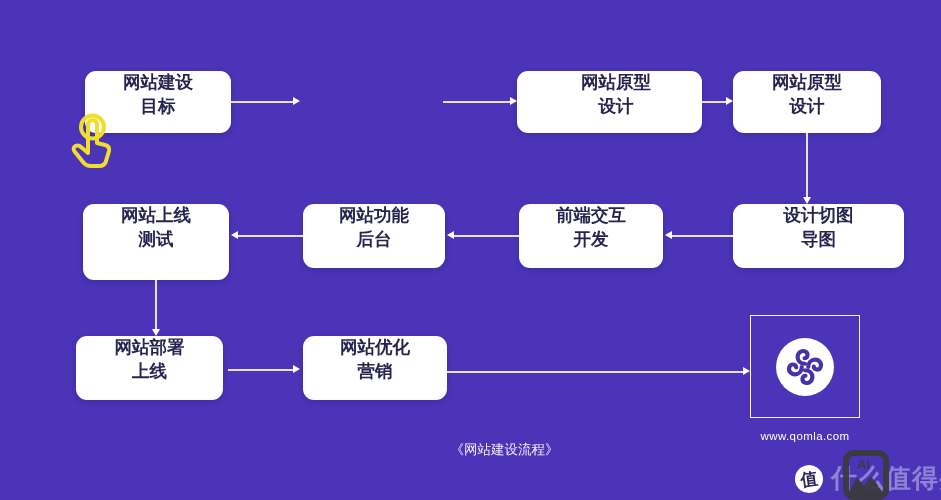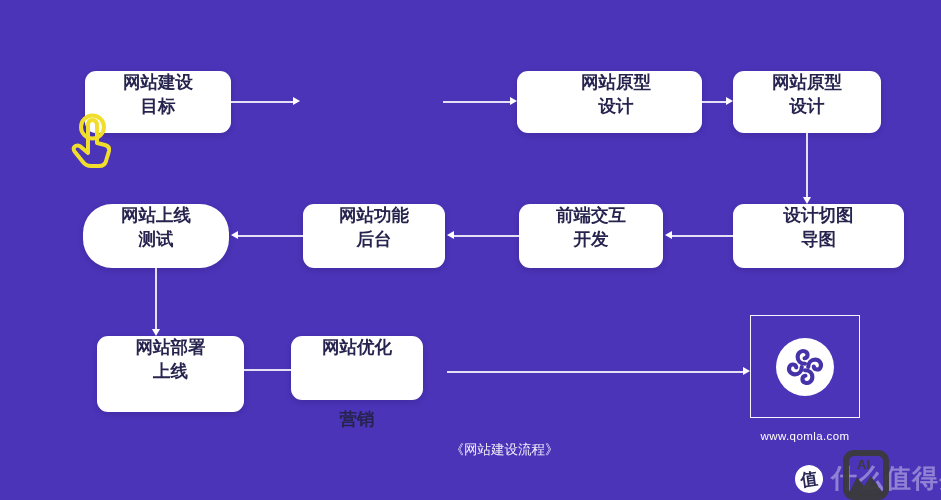--- a/index.html
+++ b/index.html
@@ -14,26 +14,26 @@
   .node{
     position:absolute;background:#ffffff;border-radius:11px;
     display:flex;flex-direction:column;align-items:center;justify-content:flex-start;
     color:#26244E;font-weight:bold;font-size:17.5px;line-height:1.35;
     text-align:center;box-shadow:0 2px 6px rgba(20,10,60,0.18);
   }
   #node-goal      {left:85px;  top:71px;  width:146px; height:62px;}
   #node-plan      {left:303px; top:71px;  width:140px; height:62px;}
   #node-prototype {left:517px; top:71px;  width:172px; height:62px;padding-left:13px;}
   #node-style     {left:733px; top:71px;  width:148px; height:62px;}
-  #node-test      {left:83px;  top:204px; width:146px; height:64px;border-radius:29px;}
+  #node-test      {left:83px;  top:204px; width:146px; height:76px;}
   #node-backend   {left:303px; top:204px; width:142px; height:64px;}
   #node-frontend  {left:519px; top:204px; width:144px; height:64px;}
   #node-slice     {left:733px; top:204px; width:171px; height:64px;}
-  #node-deploy    {left:97px;  top:336px; width:147px; height:76px;}
-  #node-marketing {left:291px; top:336px; width:132px; height:64px;gap:48px;}
+  #node-deploy    {left:76px;  top:336px; width:147px; height:64px;}
+  #node-marketing {left:303px; top:336px; width:144px; height:64px;}
 
   
   .line{position:absolute;background:rgba(255,255,255,0.85);}
   .h{height:2px;} .v{width:2px;}
   .head{position:absolute;width:0;height:0;border-style:solid;}
   .head.right{border-width:4.5px 0 4.5px 7px;border-color:transparent transparent transparent #ffffff;}
   .head.left {border-width:4.5px 7px 4.5px 0;border-color:transparent #ffffff transparent transparent;}
   .head.down {border-width:7px 4.5px 0 4.5px;border-color:#ffffff transparent transparent transparent;}
 
   

